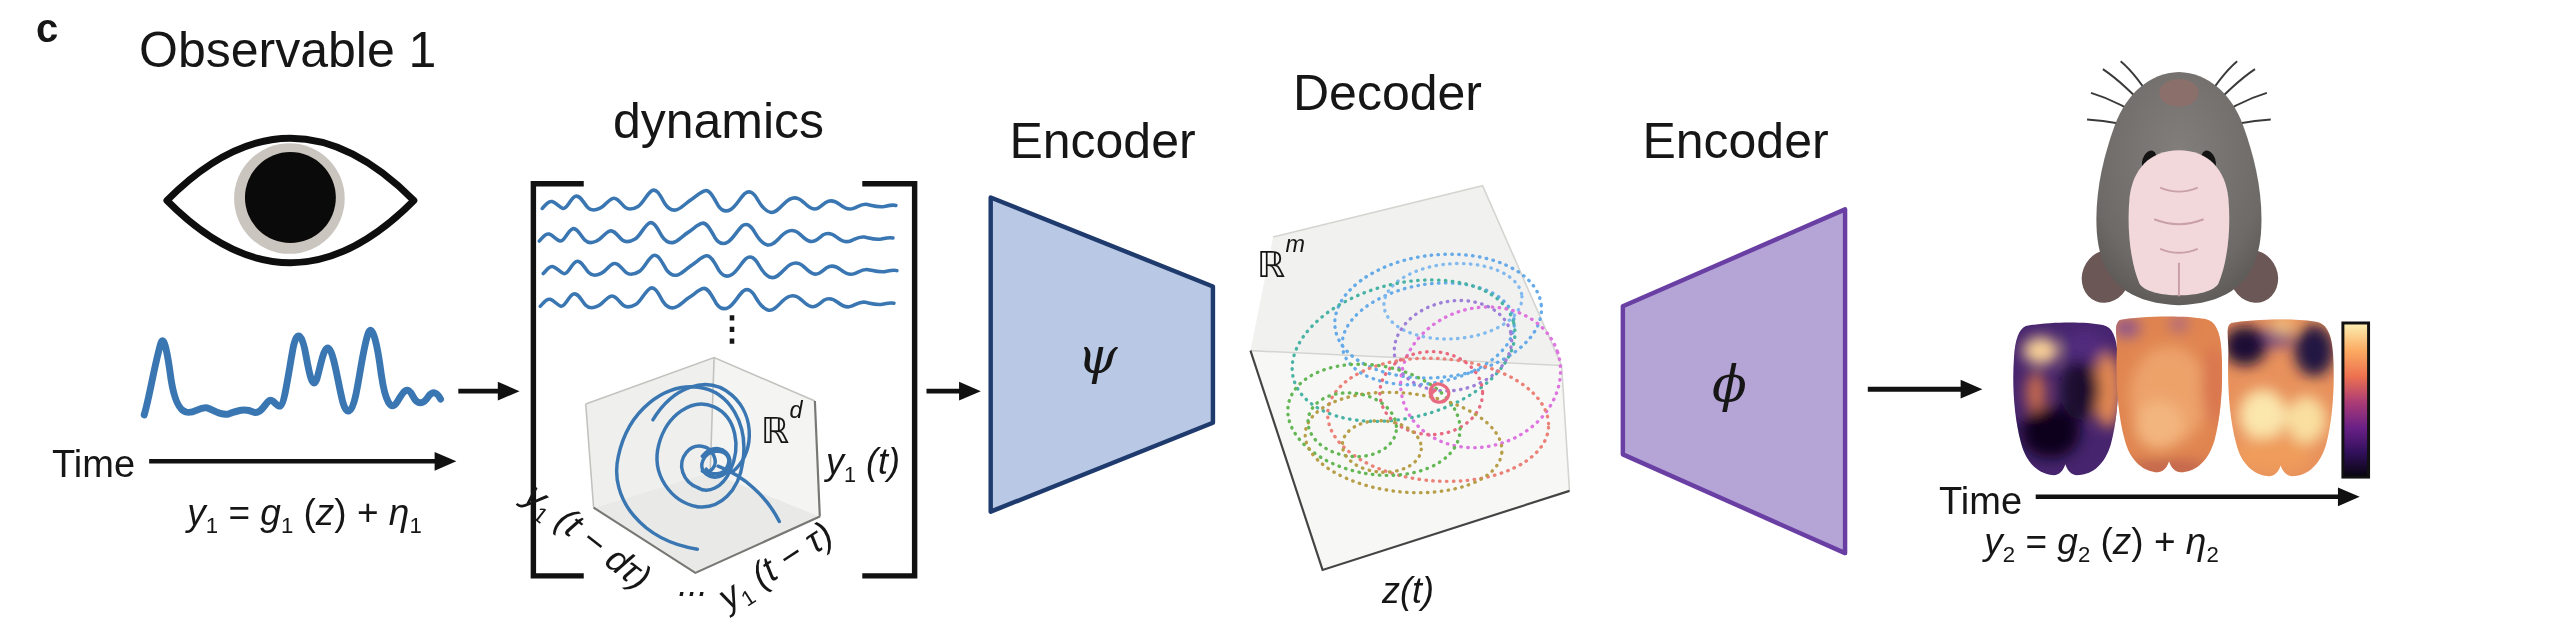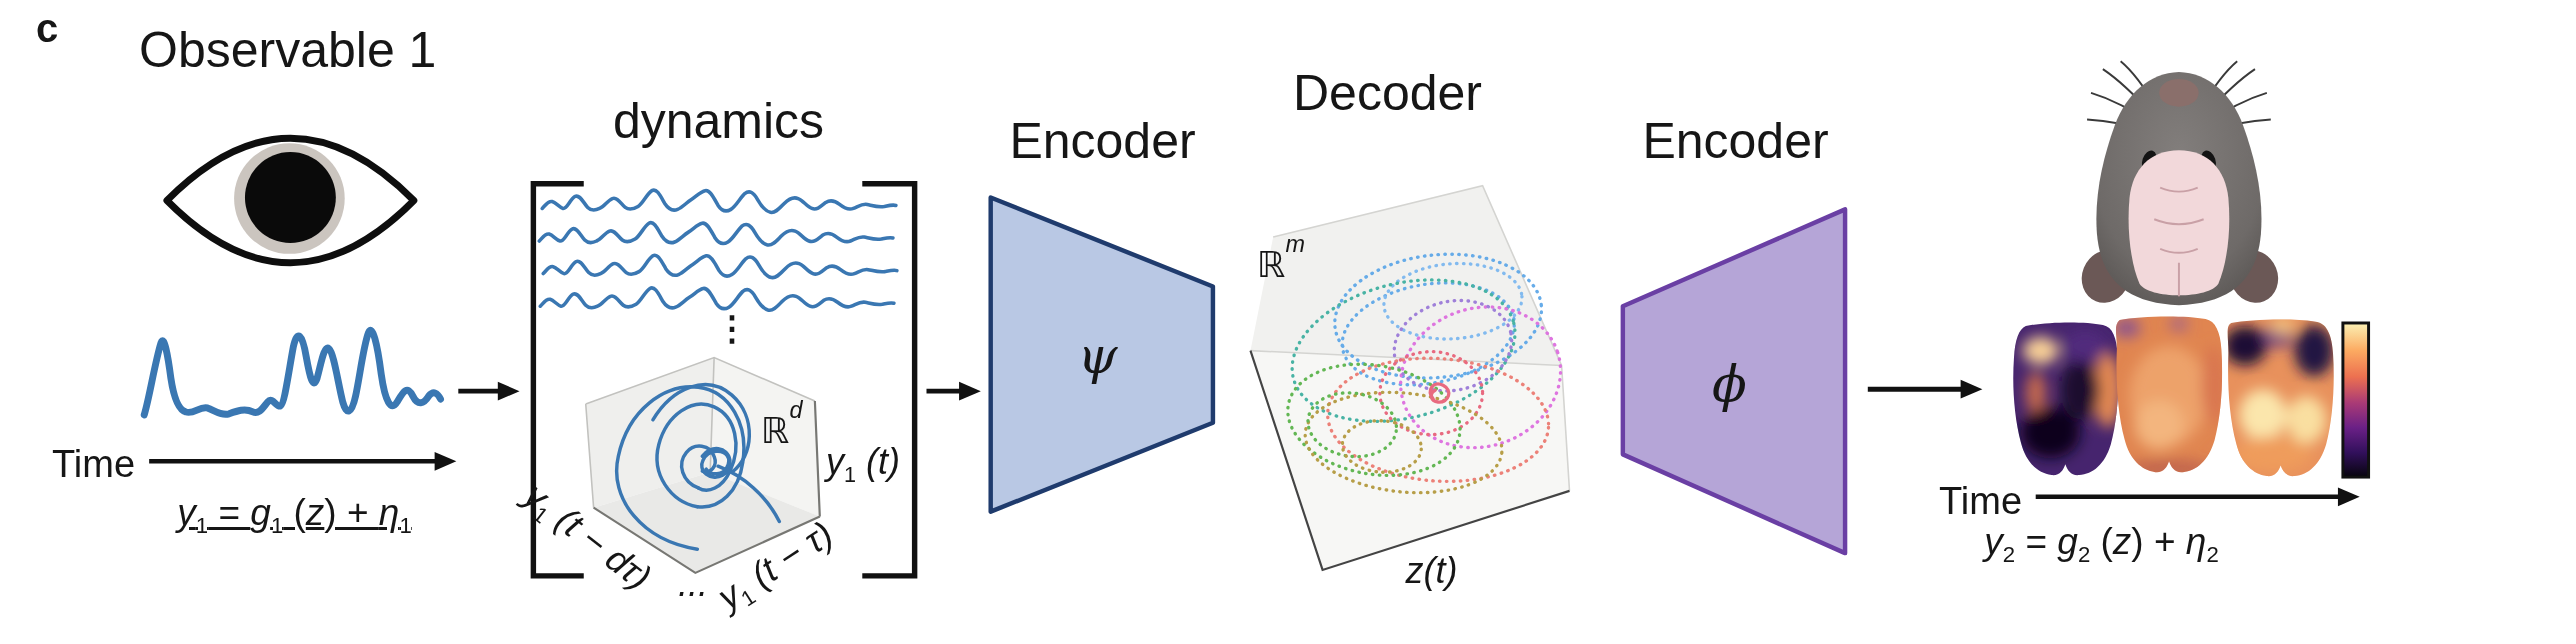--- a/index.html
+++ b/index.html
@@ -208,21 +208,21 @@
       <polygon points="2388,503 2366,493.5 2366,512.5" fill="#111"></polygon>
     </g>
   </svg>
 
   <div class="txt plabel" style="left:36px;top:6px;">c</div>
 
   <div class="txt title" style="left:139px;top:28px;">Observable 1</div>
 
   <div class="txt axis" style="left:52px;top:443px;">Time</div>
 
-  <div class="txt eq" style="left:146px;top:492px;text-decoration:underline;">
+  <div class="txt eq" style="left:156px;top:492px;">
     <span class="it">y</span><sub>1</sub><span> = </span><span class="it">g</span><sub>1</sub><span> (</span><span class="it">z</span><span>) + </span><span class="it">η</span><sub>1</sub>
   </div>
 
   <div class="txt title" style="left:570px;top:99px;">
     <div>dynamics</div>
   </div>
 
   <div class="txt vdots" style="left:715px;top:308px;">⋮</div>
 
   <div class="txt mlab" style="left:761px;top:409px;">
@@ -247,21 +247,21 @@
   <div class="txt sym" style="left:1068px;top:326px;">ψ</div>
 
   <div class="txt title" style="left:1239px;top:71px;">
     <div>Decoder</div>
   </div>
 
   <div class="txt mlab" style="left:1257px;top:243px;">
     <span class="bb">ℝ</span><sup class="up">m</sup>
   </div>
 
-  <div class="txt mlab it" style="left:1382px;top:550px;width:99px;text-align:center;">z(t)</div>
+  <div class="txt mlab it" style="left:1382px;top:570px;width:99px;text-align:left;">z(t)</div>
 
   <div class="txt title" style="left:1587px;top:119px;">Encoder</div>
   <div class="txt sym" style="left:1700px;top:354px;">ϕ</div>
 
 
   <div class="txt axis" style="left:1939px;top:480px;">Time</div>
 
   <div class="txt eq" style="left:1953px;top:521px;">
     <span class="it">y</span><sub>2</sub><span> = </span><span class="it">g</span><sub>2</sub><span> (</span><span class="it">z</span><span>) + </span><span class="it">η</span><sub>2</sub>
   </div>

